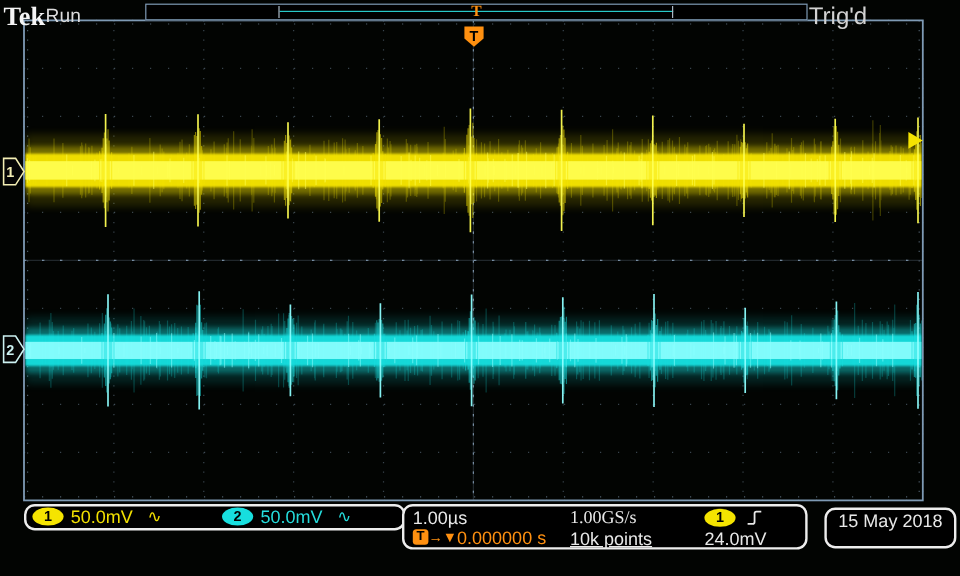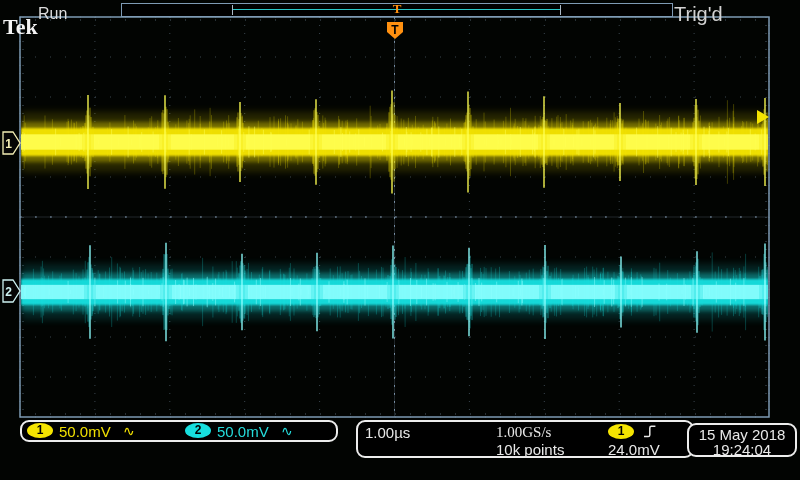--- a/index.html
+++ b/index.html
@@ -1,30 +1,30 @@
 <!DOCTYPE html>
 <html><head>
 <meta charset="utf-8">
 <style>
   html,body{margin:0;padding:0;background:#000;}
   #screen{position:relative;width:800px;height:480px;background:#020402;overflow:hidden;
           font-family:"Liberation Sans",sans-serif;}
   .abs{position:absolute;}
-  #tek-logo{left:3px;top:14px;font-family:"Liberation Serif",serif;font-weight:bold;
+  #tek-logo{left:3px;top:1px;font-family:"Liberation Serif",serif;font-weight:bold;
             font-size:22px;color:#f4f4f4;letter-spacing:0px;}
   #acq-status{left:38px;top:5px;font-size:16px;color:#dcdcdc;text-align:right;}
   #trig-status{left:674px;top:3px;font-size:20px;color:#d2d2d2;}
   #record-bar{left:121px;top:3px;width:550px;height:12px;border:1px solid #7e9ab4;background:#000;}
   #record-line{left:111px;top:5px;width:328px;height:1px;background:#28c8c8;}
   .rec-bracket{top:1px;width:1px;height:10px;background:#aab8c6;}
   #rec-trig-marker{left:266px;top:-3px;width:18px;text-align:center;
      font-family:"Liberation Serif",serif;font-weight:bold;font-size:13px;color:#ff9010;}
   .readout-box{background:#000;border:2px solid #ededed;border-radius:9px;box-sizing:border-box;}
   #ch-box{left:20px;top:420px;width:318px;height:22px;}
-  #horiz-box{left:356px;top:420px;width:338px;height:38px;}
+  #horiz-box{left:335px;top:420px;width:338px;height:38px;}
   #date-box{left:687px;top:423px;width:110px;height:34px;text-align:center;}
   .badge{position:absolute;width:26px;height:15px;border-radius:50%;color:#000;
          font-size:12px;font-weight:bold;text-align:center;line-height:15px;}
   .rd{position:absolute;font-size:15px;line-height:15px;white-space:nowrap;}
   .white{color:#e8e8e8;} .orange{color:#ff9010;}
   .ch1-col{color:#f2e000;} .ch2-col{color:#25dcdc;}
   .coup{font-family:"DejaVu Sans",sans-serif;font-size:14px;}
   .trigT{display:inline-block;width:13px;height:13px;background:#ff9010;border-radius:3px;
          color:#000;font-size:11px;font-weight:bold;text-align:center;line-height:13px;
          vertical-align:top;margin-top:0px;}
@@ -199,21 +199,21 @@
     <div class="rd ch2-col coup" style="left:259px;top:2px;">∿</div>
   </div>
 
   <div id="horiz-box" class="readout-box abs">
     <div class="rd white" style="left:7px;top:3px;">1.00µs</div>
     <div class="rd white" style="left:138px;top:3px;font-family:Liberation Serif, serif;">1.00GS/s</div>
     <div class="badge" style="left:250px;top:2px;background:#f5e400;">1</div>
     <svg class="abs" style="left:284px;top:1px;" width="16" height="16">
       <path d="M2,13.5 h4.2 q1.6,0 1.6,-1.6 v-7 q0,-1.6 1.6,-1.6 h4" stroke="#e8e8e8" stroke-width="1.5" fill="none"></path>
     </svg>
+    <div class="rd orange" style="left:7px;top:19px;"><span class="trigT">T</span><span class="tr-icon">→</span><span class="tr-icon">▼</span><span>0.000000 s</span></div>
     <div class="rd white" style="left:138px;top:20px;text-decoration:underline;">10k points</div>
     <div class="rd white" style="left:250px;top:20px;">24.0mV</div>
   </div>
 
   <div id="date-box" class="readout-box abs">
     <div class="rd white" style="left:0;right:0;top:2px;">15 May 2018</div>
-    <div class="rd white" style="left:0;right:0;top:17px;">19:24:04</div>
   </div>
 </div>
 
 </body></html>

